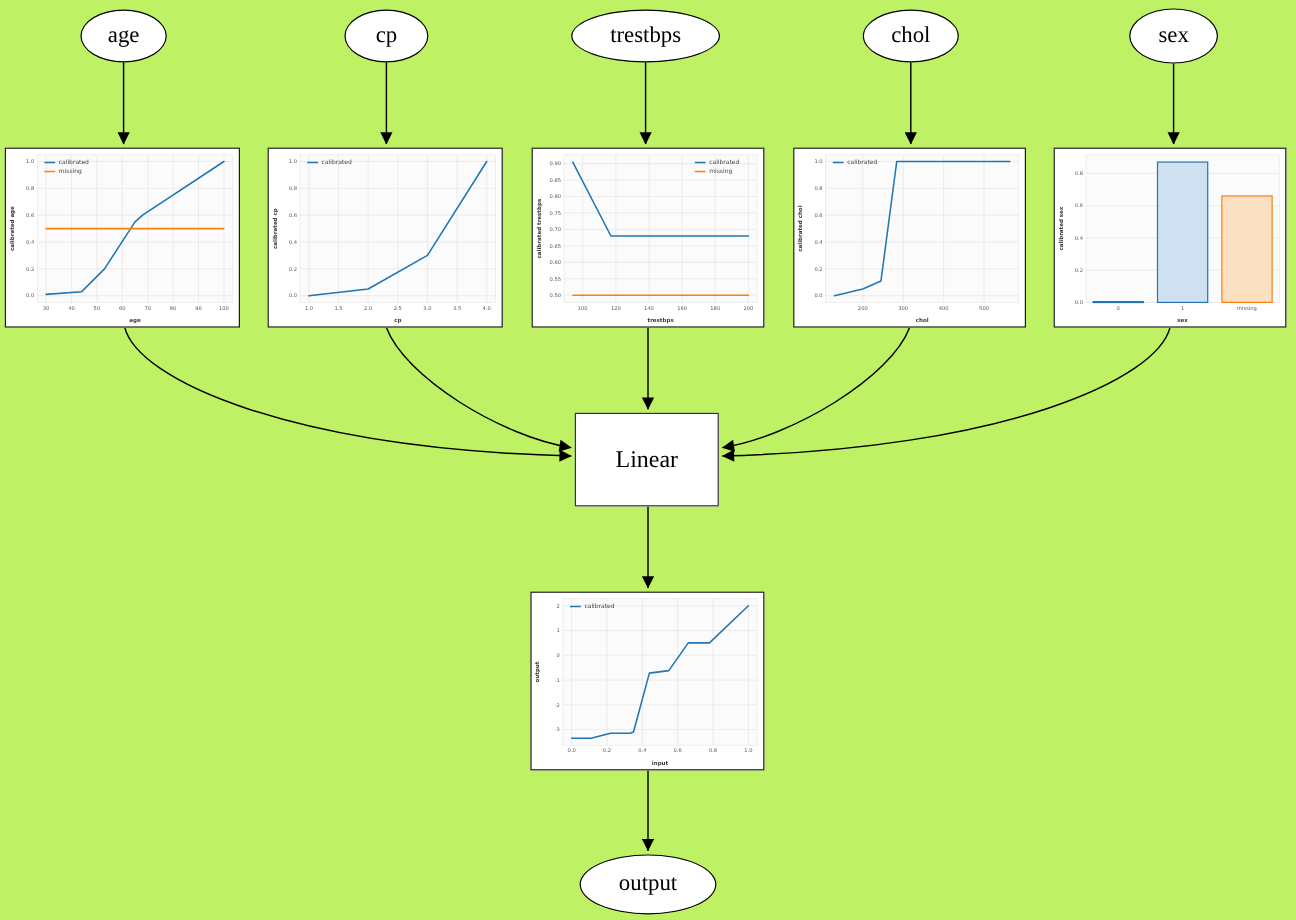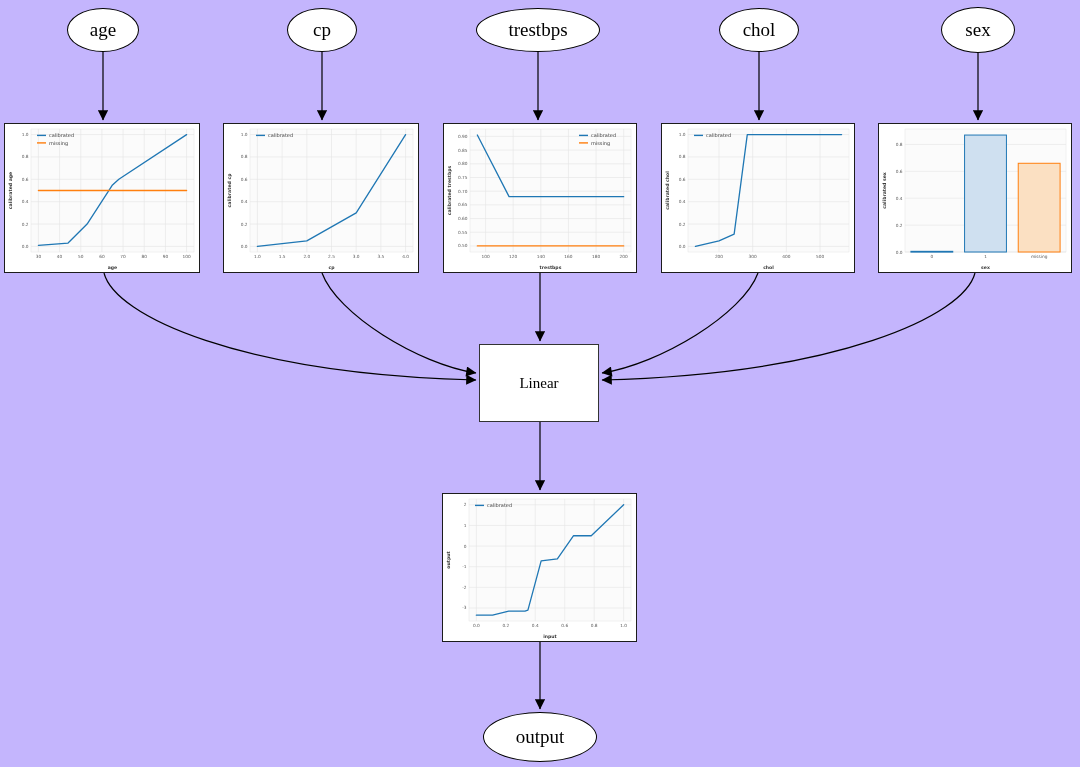--- a/index.html
+++ b/index.html
@@ -1,24 +1,24 @@
 <!DOCTYPE html>
 <html><head>
 <meta charset="utf-8">
 <style>
   html,body{margin:0;padding:0;background:#ffffff;}
-  .stage{position:relative;width:1080px;height:767px;background:#c4b5fd;overflow:hidden;
+  .stage{position:relative;width:1080px;height:767px;background:#bef264;overflow:hidden;
          font-family:"Liberation Sans",sans-serif;}
   #edge-layer{position:absolute;left:0;top:0;width:1080px;height:767px;z-index:1;}
   #chart-layer .chart{position:absolute;background:#ffffff;border:1px solid #1c1c1c;z-index:2;box-sizing:border-box;}
   .node{position:absolute;display:flex;align-items:center;justify-content:center;
         background:#ffffff;color:#000;z-index:3;box-sizing:border-box;
         font-family:"Liberation Serif","DejaVu Serif",serif;}
   .node.ellipse{border:1.4px solid #000;border-radius:50%;font-size:19px;}
-  .node.box{border:1.6px solid #333;font-size:15px;}
+  .node.box{border:1.6px solid #333;font-size:20px;}
 </style>
 </head>
 <body>
 
 <div class="stage">
 
   <svg id="edge-layer" width="1080" height="767">
     <defs>
       <marker id="arrow" viewBox="0 0 10 10" refX="9.6" refY="5" markerWidth="12" markerHeight="8.5" orient="auto-start-reverse">
         <path d="M0,0 L10,5 L0,10 Z" fill="#000"></path>

